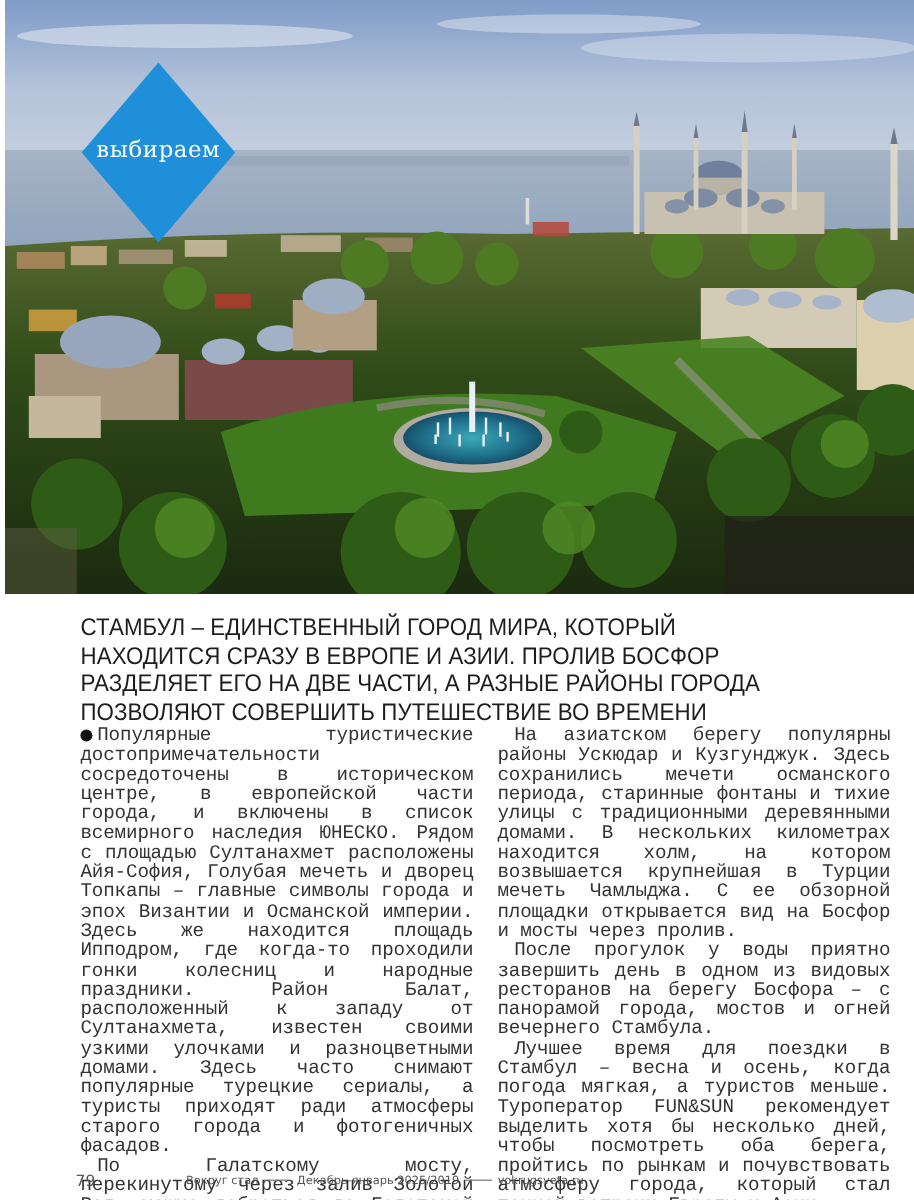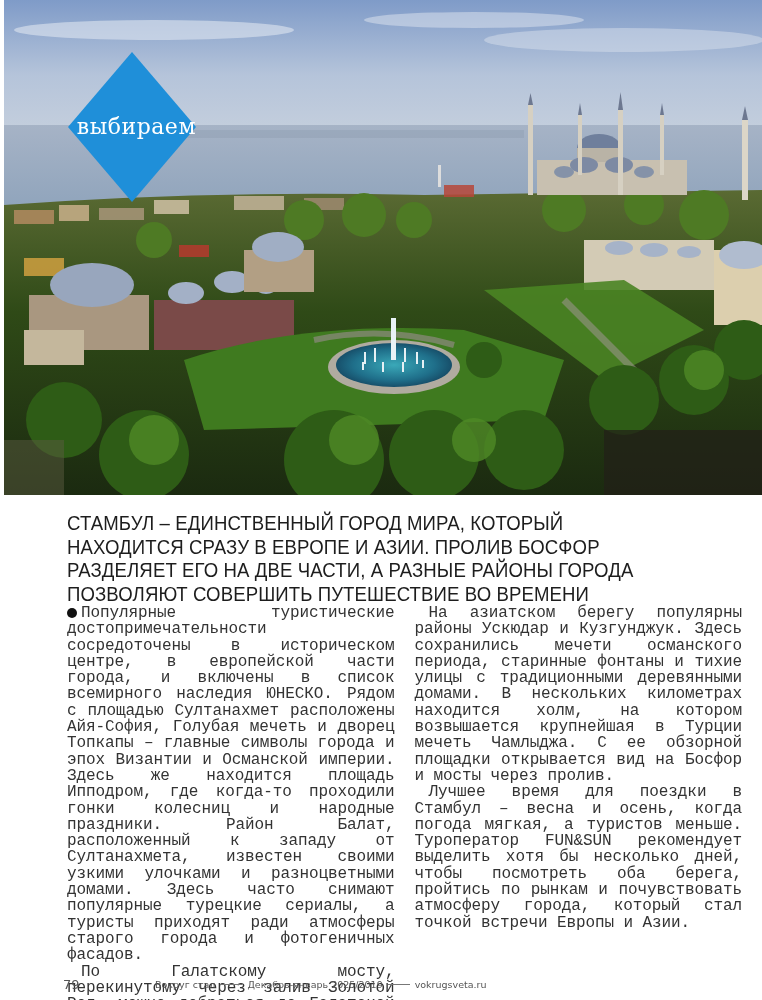--- a/index.html
+++ b/index.html
@@ -1,21 +1,21 @@
 <!DOCTYPE html>
 <html><head>
 <meta charset="utf-8">
 <style>
   html, body { margin:0; padding:0; background:#fff; }
   body { width:762px; height:1000px; position:relative; overflow:hidden; font-family:"DejaVu Sans", sans-serif; color:#2a2a2a; }
   .photo { position:absolute; left:4px; top:0; width:758px; height:495px; overflow:hidden; }
   .photo svg { display:block; }
   .badge { position:absolute; left:68px; top:52px; width:128px; height:150px; }
   .badge svg { position:absolute; left:0; top:0; }
-  .badge-label { position:absolute; left:0; top:62px; width:128px; text-align:right; font-family:"DejaVu Serif", serif; font-size:22px; color:#fff; letter-spacing:0.5px; }
+  .badge-label { position:absolute; left:0; top:62px; width:128px; text-align:center; font-family:"DejaVu Serif", serif; font-size:19px; color:#fff; letter-spacing:0.5px; }
   .headline { position:absolute; left:67px; top:512px; width:640px; font-family:"Liberation Sans", sans-serif; font-weight:normal; font-size:20px; line-height:23.5px; color:#1d1d1d; letter-spacing:0.1px; transform:scaleX(0.93); transform-origin:left top; text-transform:uppercase; }
   .cols { position:absolute; left:67px; top:605px; width:675px; display:flex; gap:20px; }
   .col { width:328px; font-family:Liberation Mono, monospace; font-size:16px; line-height:16.3px; color:#333; text-align:justify; letter-spacing:-0.1px; }
   .col p { margin:0; text-indent:14px; }
   .col p.first { text-indent:0; }
   .bullet { display:inline-block; width:10px; height:10px; border-radius:50%; background:#111; vertical-align:-1px; margin-right:4px; }
   .footer { position:absolute; top:977px; left:63px; width:400px; font-family:"DejaVu Sans", sans-serif; color:#555; }
   .page-num { position:absolute; left:0; top:0; font-size:13px; color:#555; }
   .footer-line { position:absolute; left:92px; top:2px; font-size:9.5px; white-space:nowrap; color:#555; }
   .sep { display:inline-block; width:22px; height:1px; background:#777; vertical-align:3px; margin:0 5px; }
@@ -175,20 +175,21 @@
 
 <div class="headline">Стамбул – единственный город мира, который находится сразу в Европе и Азии. Пролив Босфор разделяет его на две части, а разные районы города позволяют совершить путешествие во времени</div>
 
 <div class="cols">
   <div class="col">
     <p class="first"><span class="bullet"></span><span>Популярные туристические достопримечательности сосредоточены в историческом центре, в европейской части города, и включены в список всемирного наследия ЮНЕСКО. Рядом с площадью Султанахмет расположены Айя-София, Голубая мечеть и дворец Топкапы – главные символы города и эпох Византии и Османской империи. Здесь же находится площадь Ипподром, где когда-то проходили гонки колесниц и народные праздники. Район Балат, расположенный к западу от Султанахмета, известен своими узкими улочками и разноцветными домами. Здесь часто снимают популярные турецкие сериалы, а туристы приходят ради атмосферы старого города и фотогеничных фасадов.</span></p>
     <p>По Галатскому мосту, перекинутому через залив Золотой Рог, можно добраться до Галатской башни – смотровой площадки с панорамой старого города и видом на более современный район Бешикташ. По соседству расположен район Каракёй с прогулочной набережной, торговыми центрами, кафе и небольшими мастерскими.</p>
   </div>
   <div class="col">
     <p>На азиатском берегу популярны районы Ускюдар и Кузгунджук. Здесь сохранились мечети османского периода, старинные фонтаны и тихие улицы с традиционными деревянными домами. В нескольких километрах находится холм, на котором возвышается крупнейшая в Турции мечеть Чамлыджа. С ее обзорной площадки открывается вид на Босфор и мосты через пролив.</p>
+    <p>После прогулок у воды приятно завершить день в одном из видовых ресторанов на берегу Босфора – с панорамой города, мостов и огней вечернего Стамбула.</p>
     <p>Лучшее время для поездки в Стамбул – весна и осень, когда погода мягкая, а туристов меньше. Туроператор FUN&amp;SUN рекомендует выделить хотя бы несколько дней, чтобы посмотреть оба берега, пройтись по рынкам и почувствовать атмосферу города, который стал точкой встречи Европы и Азии.</p>
   </div>
 </div>
 
 <div class="footer">
   <span class="page-num">79</span>
   <span class="footer-line">
     <span>Вокруг стал</span><span class="sep"></span><span>Декабрь-январь 2025/2019</span><span class="sep"></span><span>vokrugsveta.ru</span>
   </span>
 </div>

